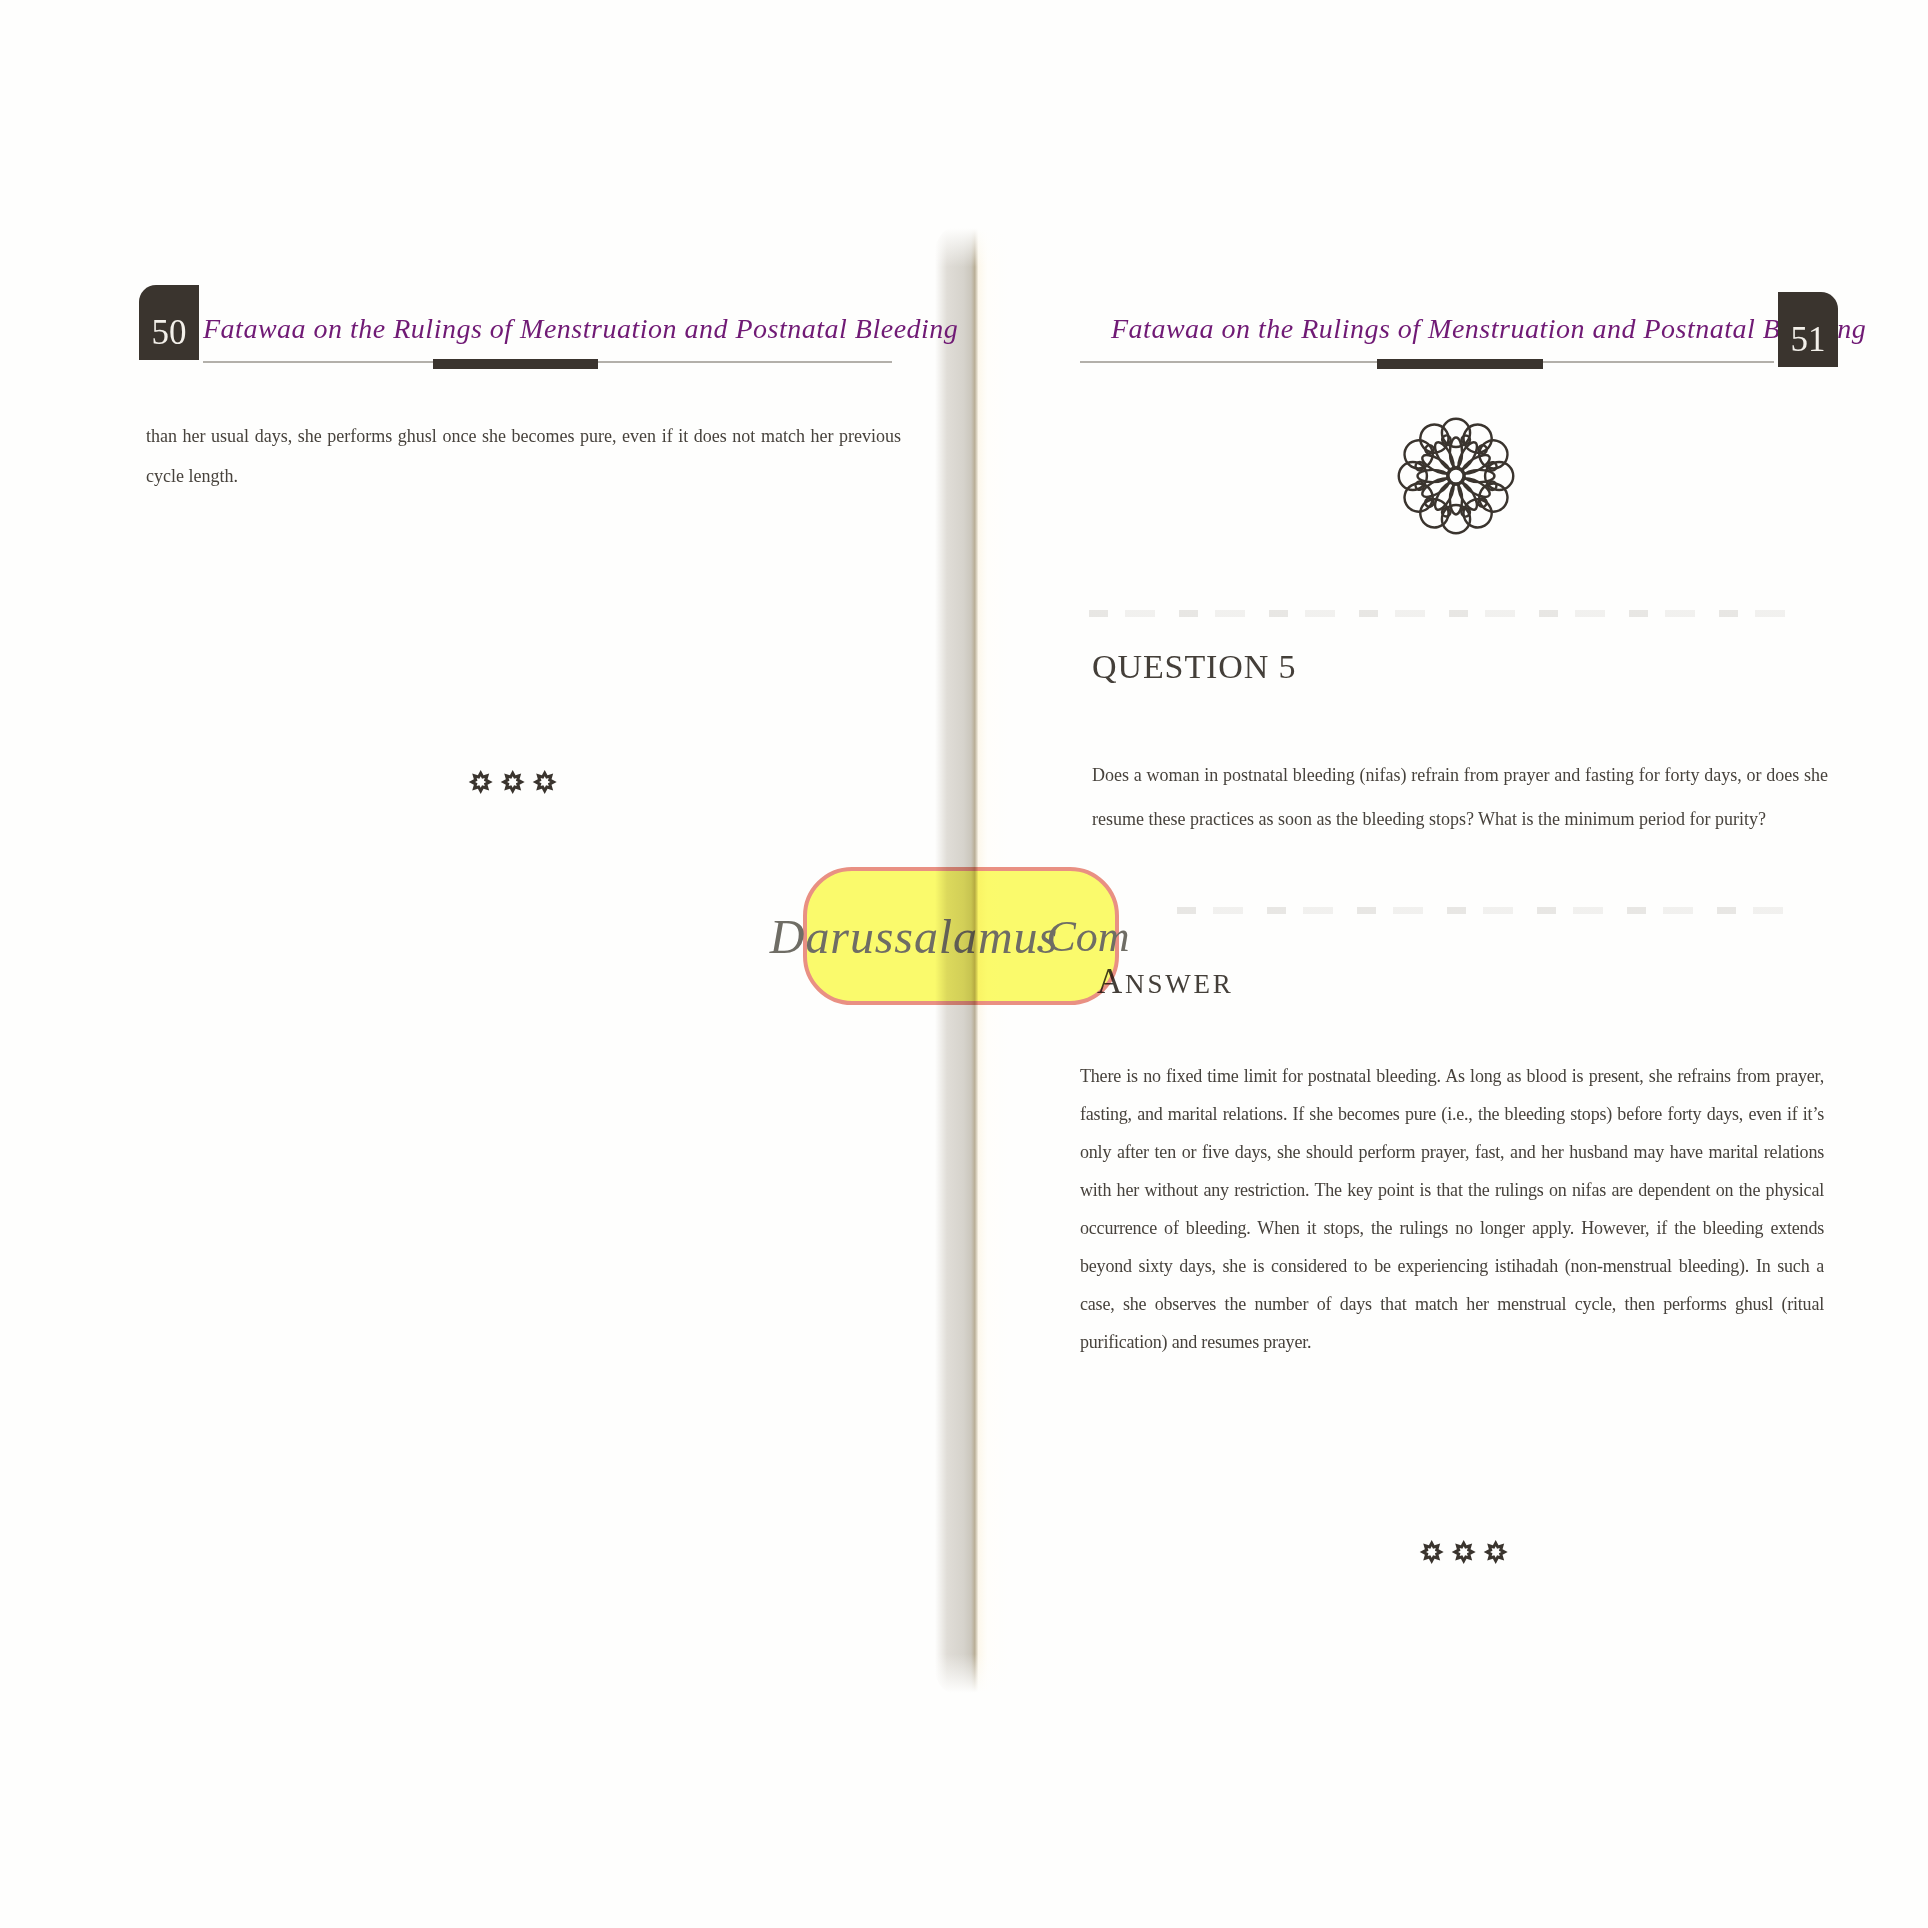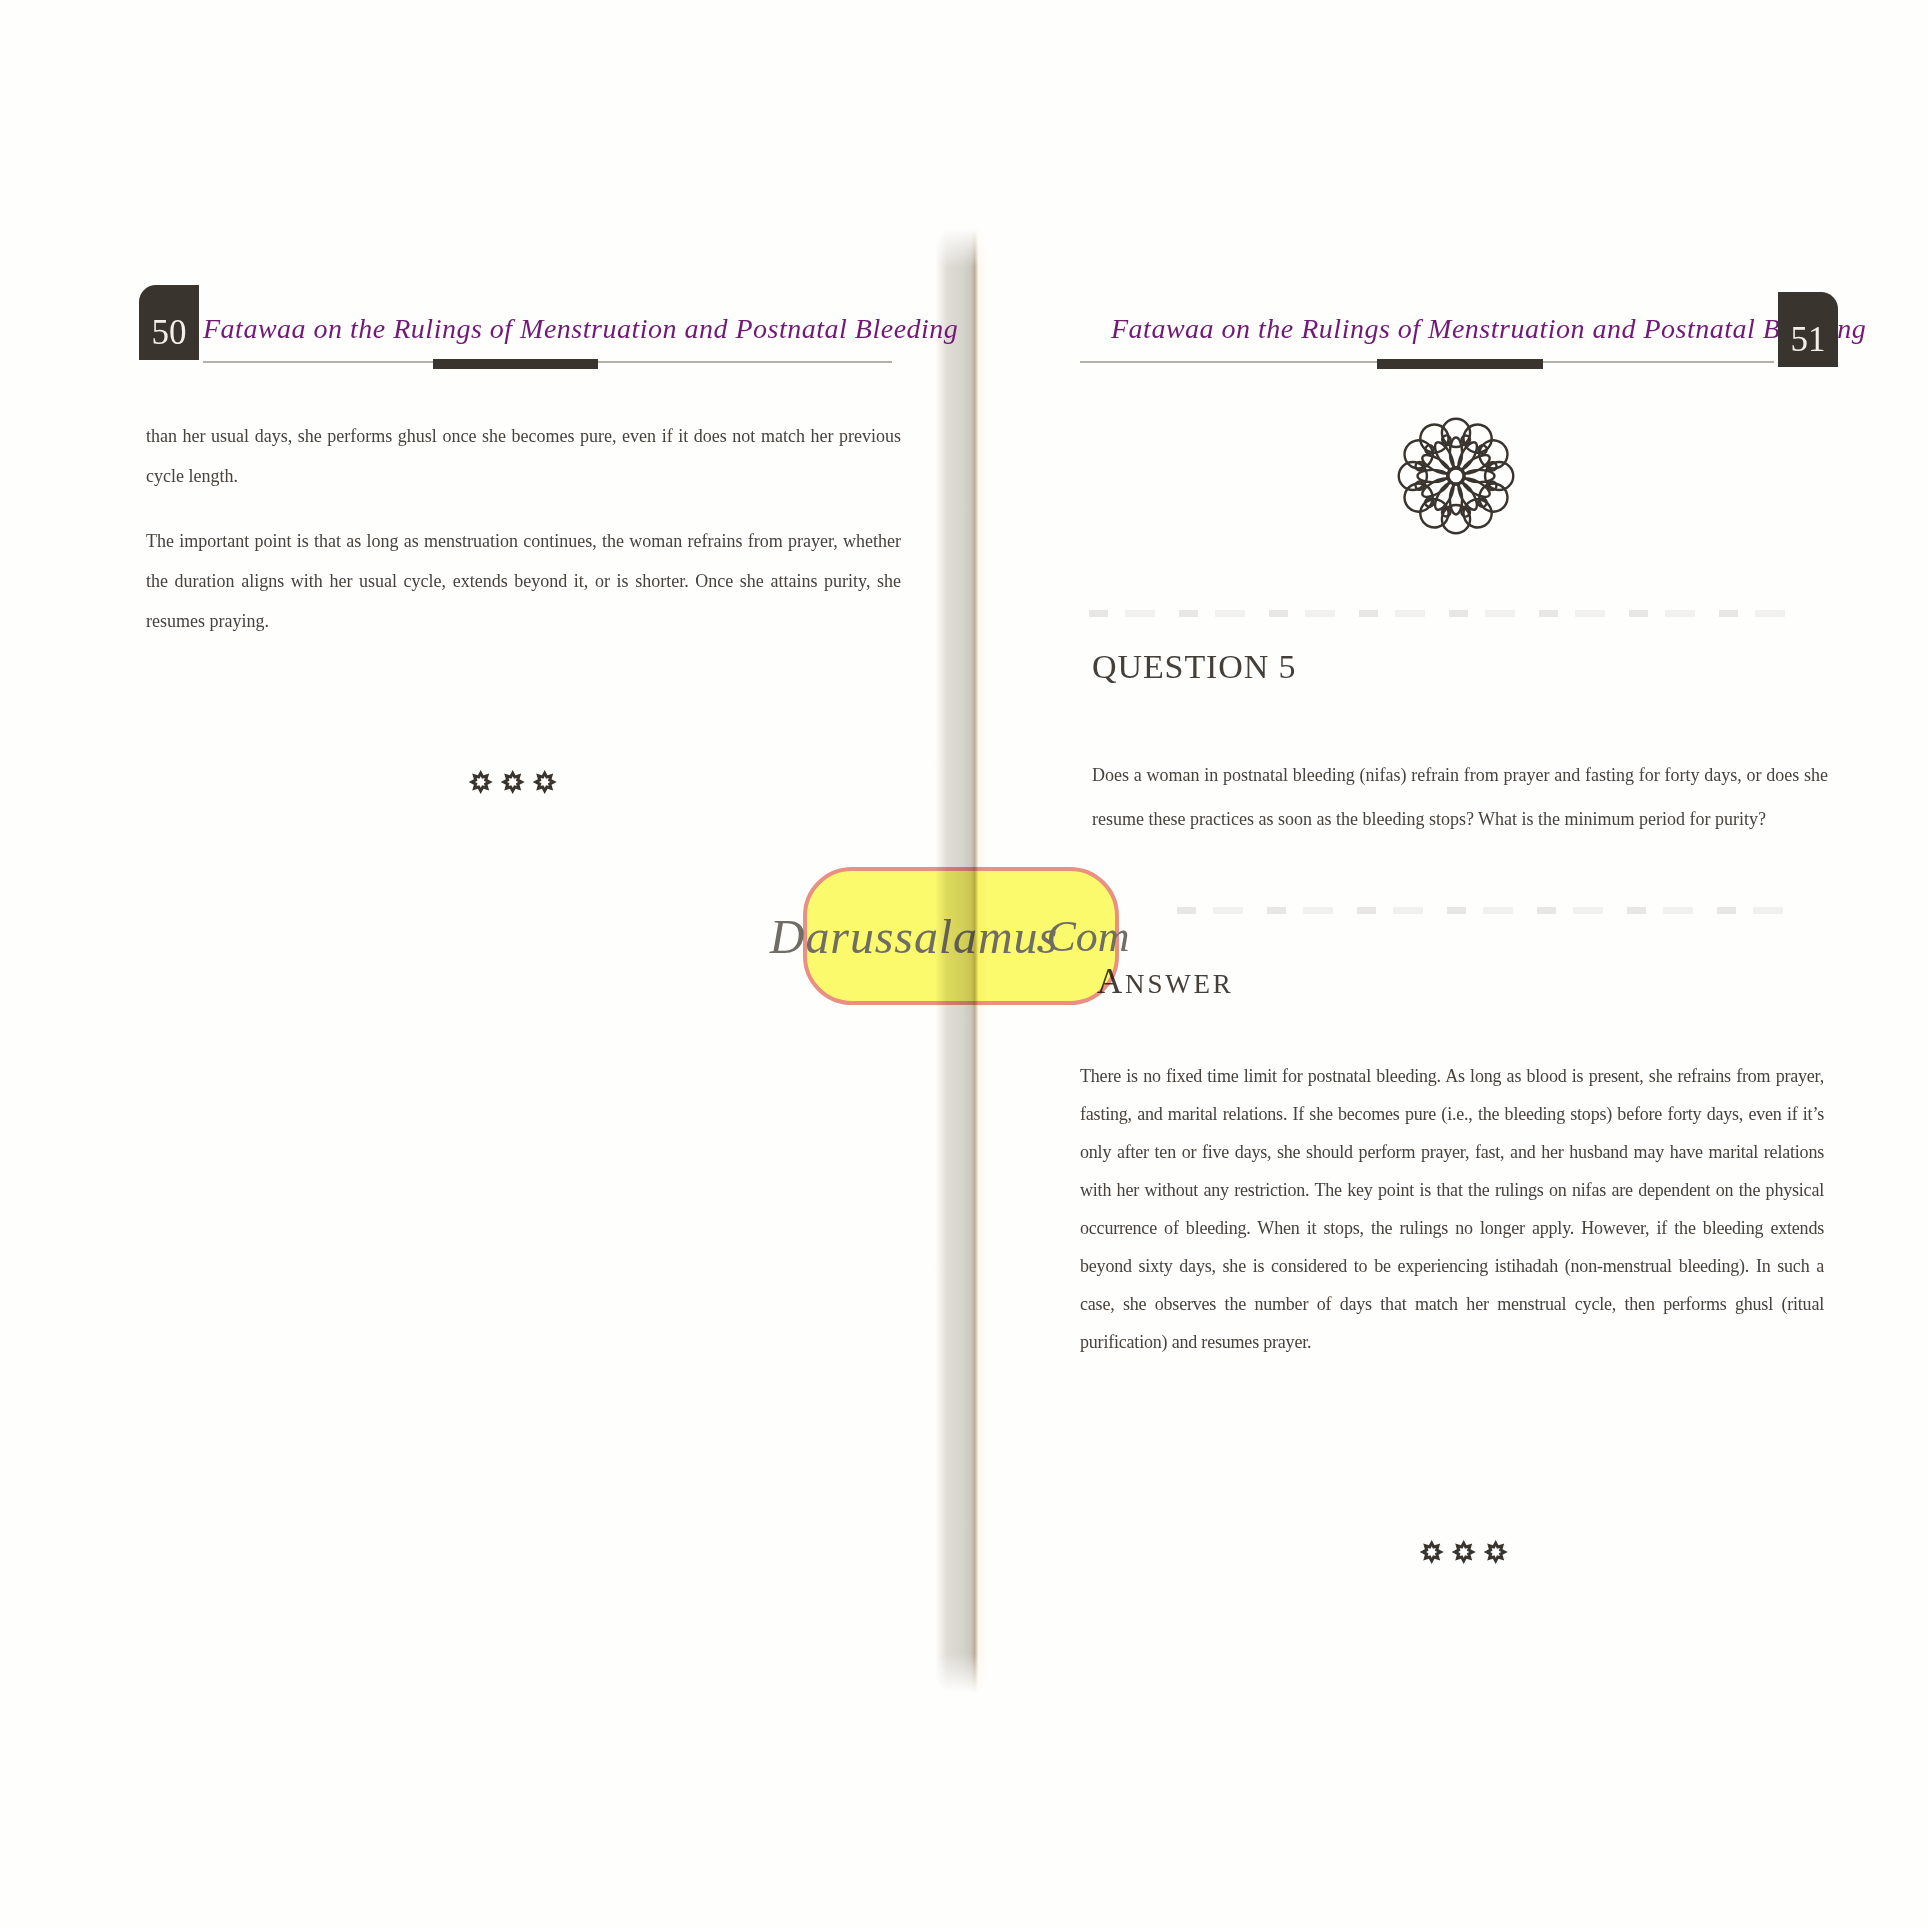--- a/index.html
+++ b/index.html
@@ -96,21 +96,20 @@
 
   <div class="page-tab tab-left">
     <span>50</span>
   </div>
   <div class="running-title title-left">Fatawaa on the Rulings of Menstruation and Postnatal Bleeding</div>
   <div class="header-rule rule-left"></div>
   <div class="header-accent accent-left"></div>
 
   <div class="body-block left-body">
     <div class="para">than her usual days, she performs ghusl once she becomes pure, even if it does not match her previous cycle length.</div>
-    <div class="para">The important point is that as long as menstruation continues, the woman refrains from prayer, whether the duration aligns with her usual cycle, extends beyond it, or is shorter. Once she attains purity, she resumes praying.</div>
   </div>
 
   <div class="star-row stars-left">
     <svg width="25.4" height="32" viewBox="0 0 36 36">
       <path fill="#3a342e" fill-rule="evenodd" d="M35,18 L27.7,22 L30,30 L22,27.7 L18,35 L14,27.7 L6,30 L8.3,22 L1,18 L8.3,14 L6,6 L14,8.3 L18,1 L22,8.3 L30,6 L27.7,14 Z M26,18 L22.6,19.9 L23.7,23.7 L19.9,22.6 L18,26 L16.1,22.6 L12.3,23.7 L13.4,19.9 L10,18 L13.4,16.1 L12.3,12.3 L16.1,13.4 L18,10 L19.9,13.4 L23.7,12.3 L22.6,16.1 Z"></path>
     </svg>
     <svg width="25.4" height="32" viewBox="0 0 36 36">
       <path fill="#3a342e" fill-rule="evenodd" d="M35,18 L27.7,22 L30,30 L22,27.7 L18,35 L14,27.7 L6,30 L8.3,22 L1,18 L8.3,14 L6,6 L14,8.3 L18,1 L22,8.3 L30,6 L27.7,14 Z M26,18 L22.6,19.9 L23.7,23.7 L19.9,22.6 L18,26 L16.1,22.6 L12.3,23.7 L13.4,19.9 L10,18 L13.4,16.1 L12.3,12.3 L16.1,13.4 L18,10 L19.9,13.4 L23.7,12.3 L22.6,16.1 Z"></path>
     </svg>
     <svg width="25.4" height="32" viewBox="0 0 36 36">

